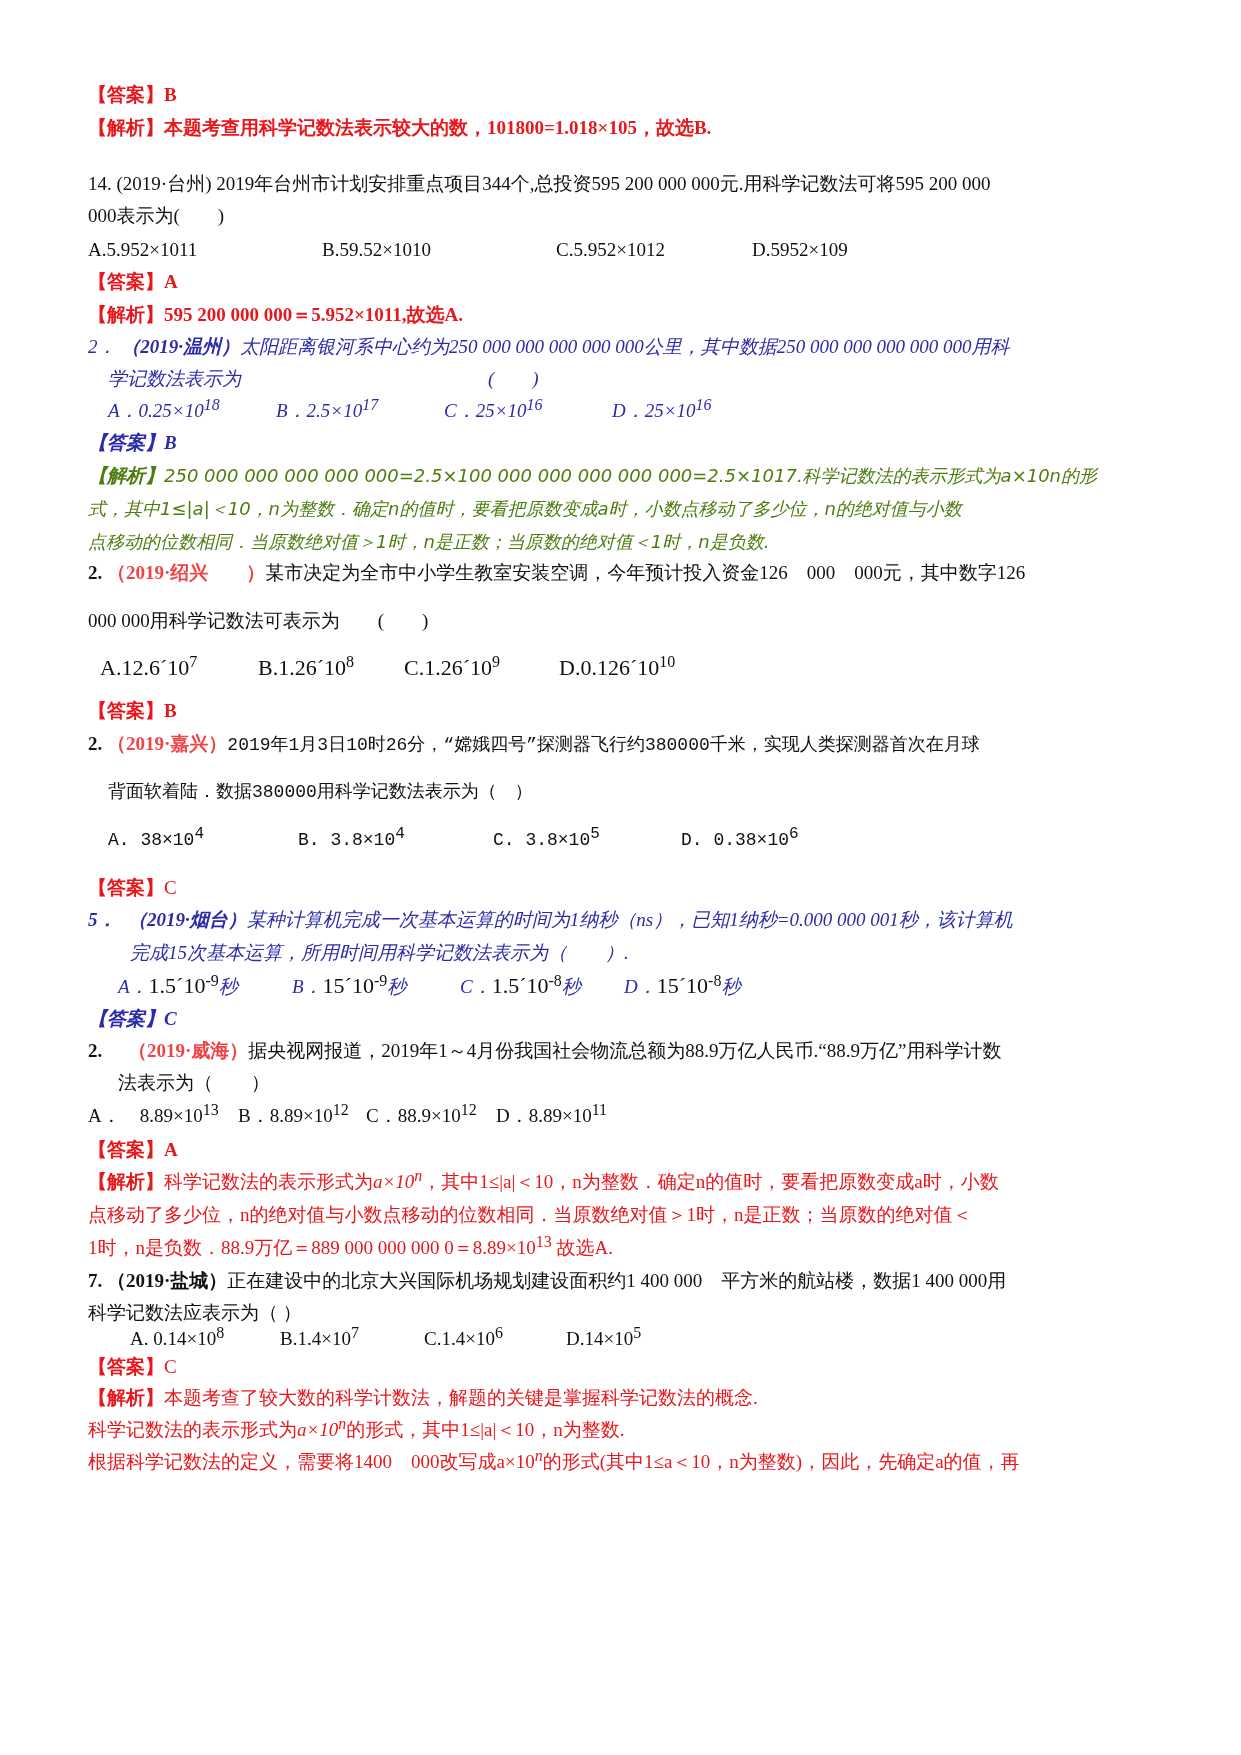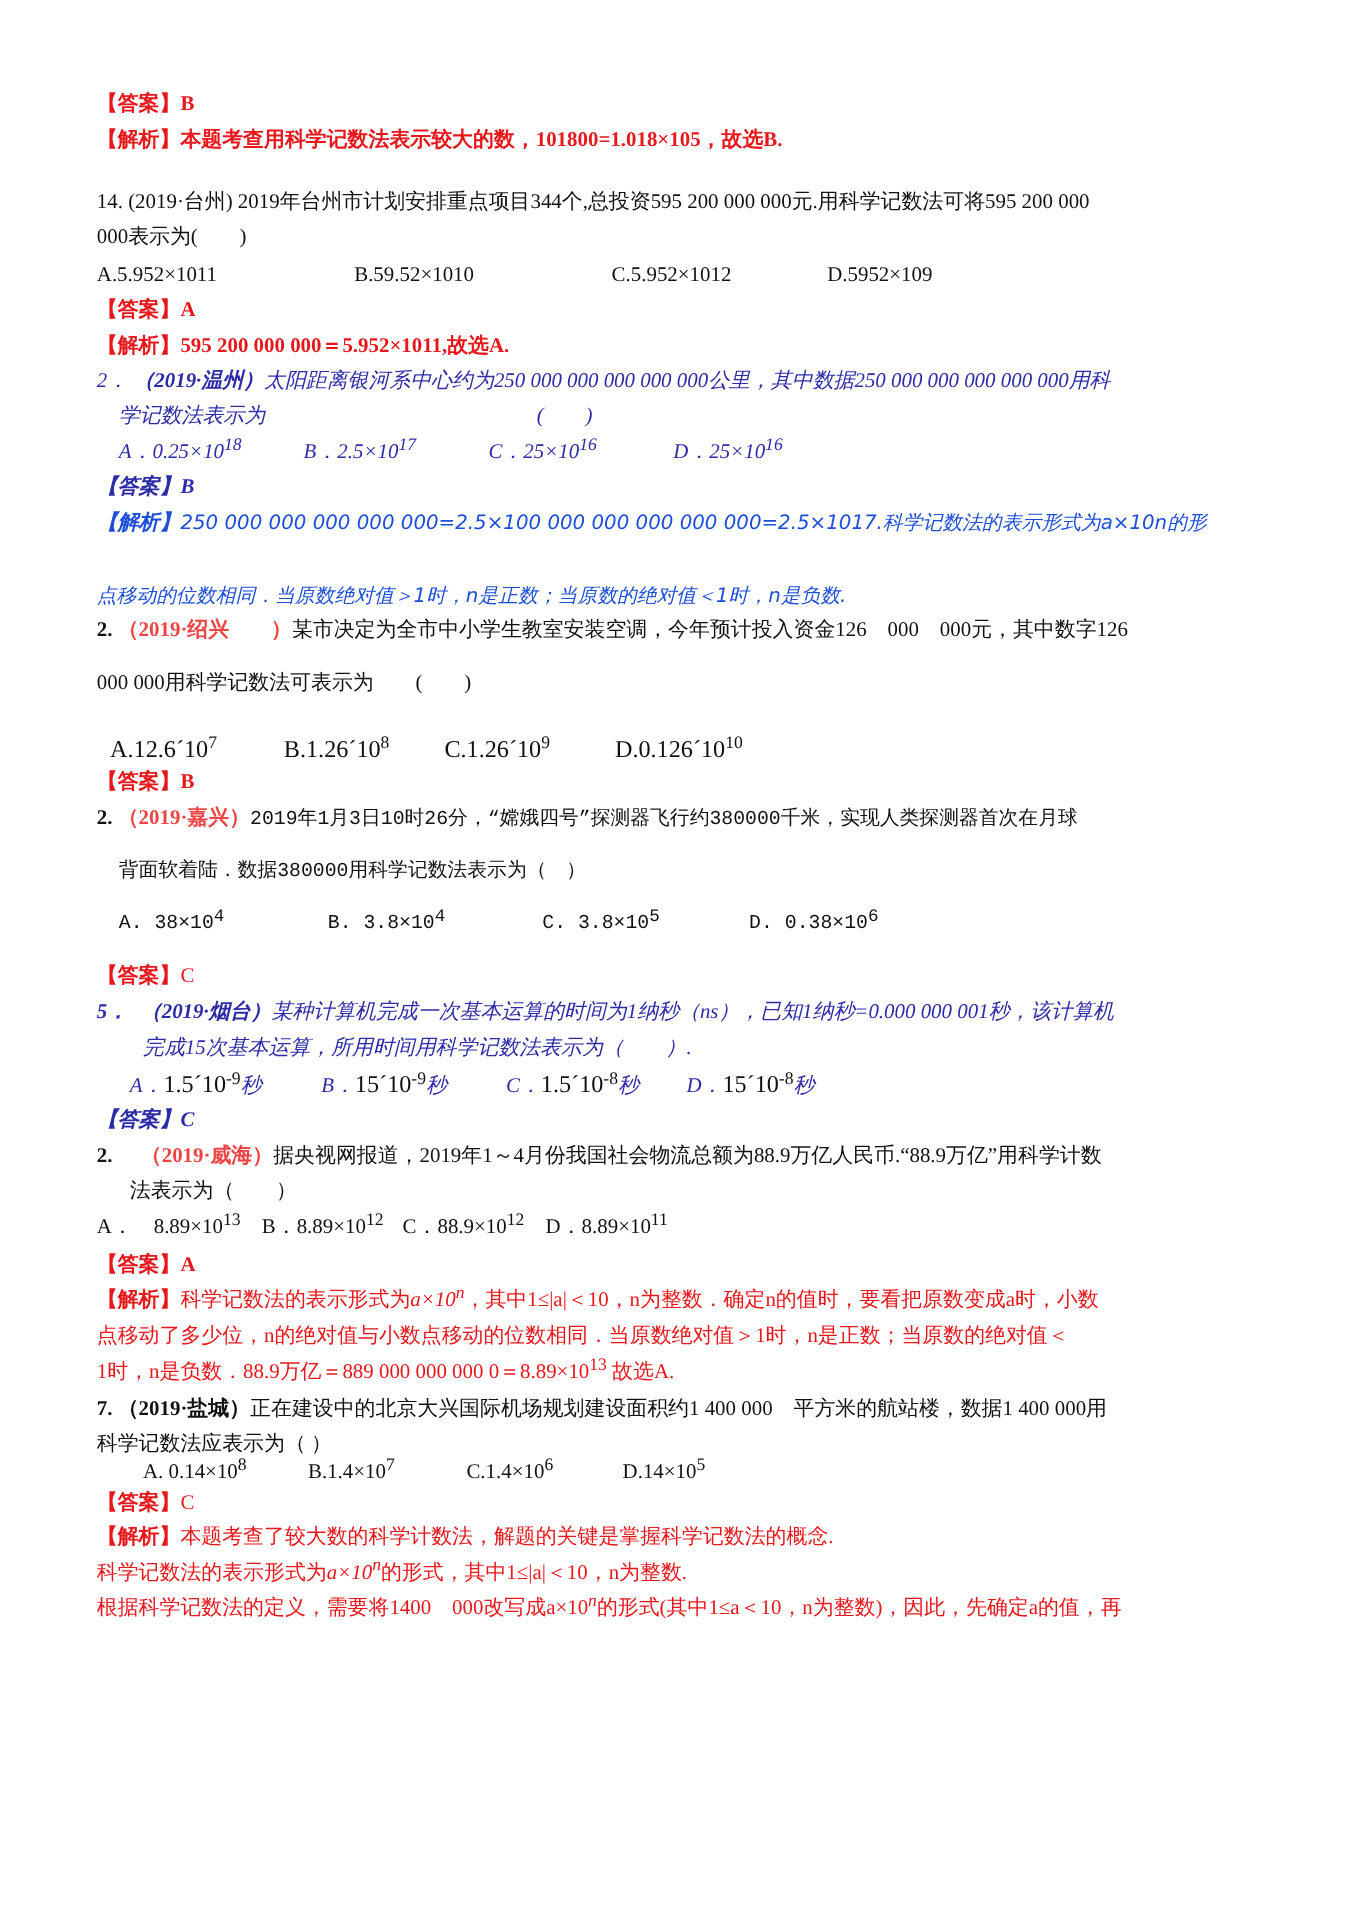--- a/index.html
+++ b/index.html
@@ -4,21 +4,21 @@
 <style>
   html, body { margin: 0; padding: 0; background: #ffffff; }
   body { width: 1241px; height: 1755px; position: relative; overflow: hidden;
          font-family: "Liberation Serif", "DejaVu Serif", serif; color: #111; }
   .page { position: absolute; left: 0; top: 0; width: 1241px; height: 1755px; }
   .line { position: absolute; left: 88px; white-space: nowrap; font-size: 19px; line-height: 26px; }
   .indent1 { left: 108px; }
   .indent2 { left: 128px; }
   .red { color: #e8171c; }
   .redb { color: #e8171c; font-weight: bold; }
-  .blue { color: #1d4ed8; }
+  .blue { color: #4d7c0f; }
   .bluei { color: #2c2ca8; font-style: italic; }
   .purple { color: #ef4444; font-weight: bold; }
   .bold { font-weight: bold; }
   .sans { font-family: "DejaVu Sans", "Liberation Sans", sans-serif; font-size: 18px; }
   .mono { font-family: "Liberation Mono", "DejaVu Sans Mono", monospace; font-size: 18px; }
   sup { font-size: 16px; vertical-align: super; line-height: 0; }
   .opt { display: inline-block; }
   .big { font-size: 22px; }
 </style>
 </head>
@@ -58,28 +58,29 @@
   </div>
   <div class="line bluei indent1" style="top:398px;">
     <span class="opt" style="width:168px;"><span>A．0.25×10</span><sup>18</sup></span><span class="opt" style="width:168px;"><span>B．2.5×10</span><sup>17</sup></span><span class="opt" style="width:168px;"><span>C．25×10</span><sup>16</sup></span><span class="opt"><span>D．25×10</span><sup>16</sup></span>
   </div>
   <div class="line bluei bold" style="top:430px;">
     <span>【答案】</span><span>B</span>
   </div>
   <div class="line blue" style="top:463px;">
     <span class="bold" style="font-style:italic;">【解析】</span><span class="sans" style="font-style:italic;">250 000 000 000 000 000=2.5×100 000 000 000 000 000=2.5×1017.科学记数法的表示形式为a×10n的形</span>
   </div>
+  <div class="line blue sans" style="top:496px; font-style:italic;">式，其中1≤|a|＜10，n为整数．确定n的值时，要看把原数变成a时，小数点移动了多少位，n的绝对值与小数</div>
   <div class="line blue sans" style="top:529px; font-style:italic;">点移动的位数相同．当原数绝对值＞1时，n是正数；当原数的绝对值＜1时，n是负数.</div>
 
   <div class="line" style="top:560px;">
     <span class="bold">2.</span>
     <span class="purple">（2019·绍兴　　）</span><span>某市决定为全市中小学生教室安装空调，今年预计投入资金126　000　000元，其中数字126</span>
   </div>
   <div class="line" style="top:608px;">000 000用科学记数法可表示为　　(　　)</div>
-  <div class="line big" style="top:655px; left:100px;margin-top:13px;">
+  <div class="line big" style="top:655px; left:100px;">
     <span class="opt" style="width:158px;"><span>A.12.6´10</span><sup>7</sup></span><span class="opt" style="width:146px;"><span>B.1.26´10</span><sup>8</sup></span><span class="opt" style="width:155px;"><span>C.1.26´10</span><sup>9</sup></span><span class="opt"><span>D.0.126´10</span><sup>10</sup></span>
   </div>
   <div class="line redb" style="top:698px;">
     <span>【答案】</span><span>B</span>
   </div>
 
   <div class="line" style="top:731px;">
     <span class="bold">2.</span>
     <span class="purple">（2019·嘉兴）</span><span class="mono">2019年1月3日10时26分，“嫦娥四号”探测器飞行约380000千米，实现人类探测器首次在月球</span>
   </div>

